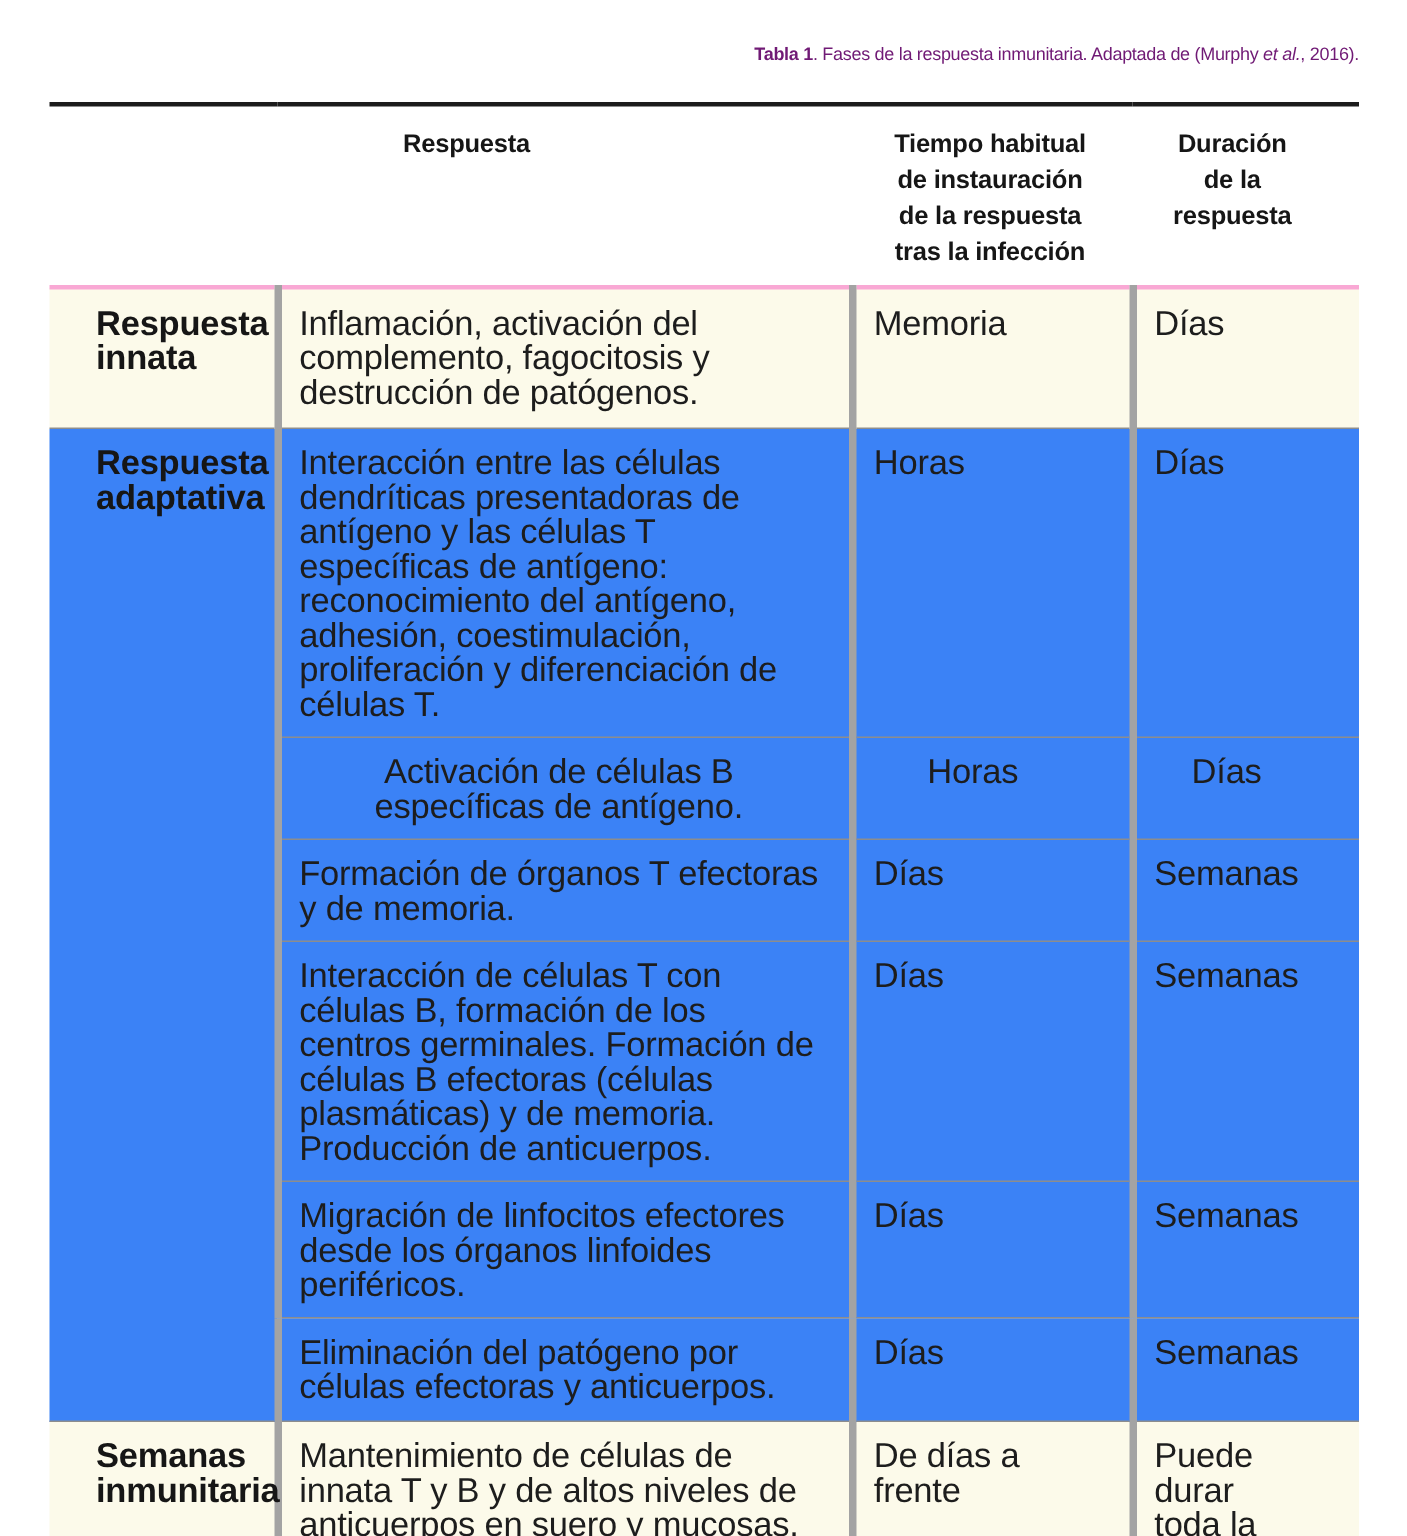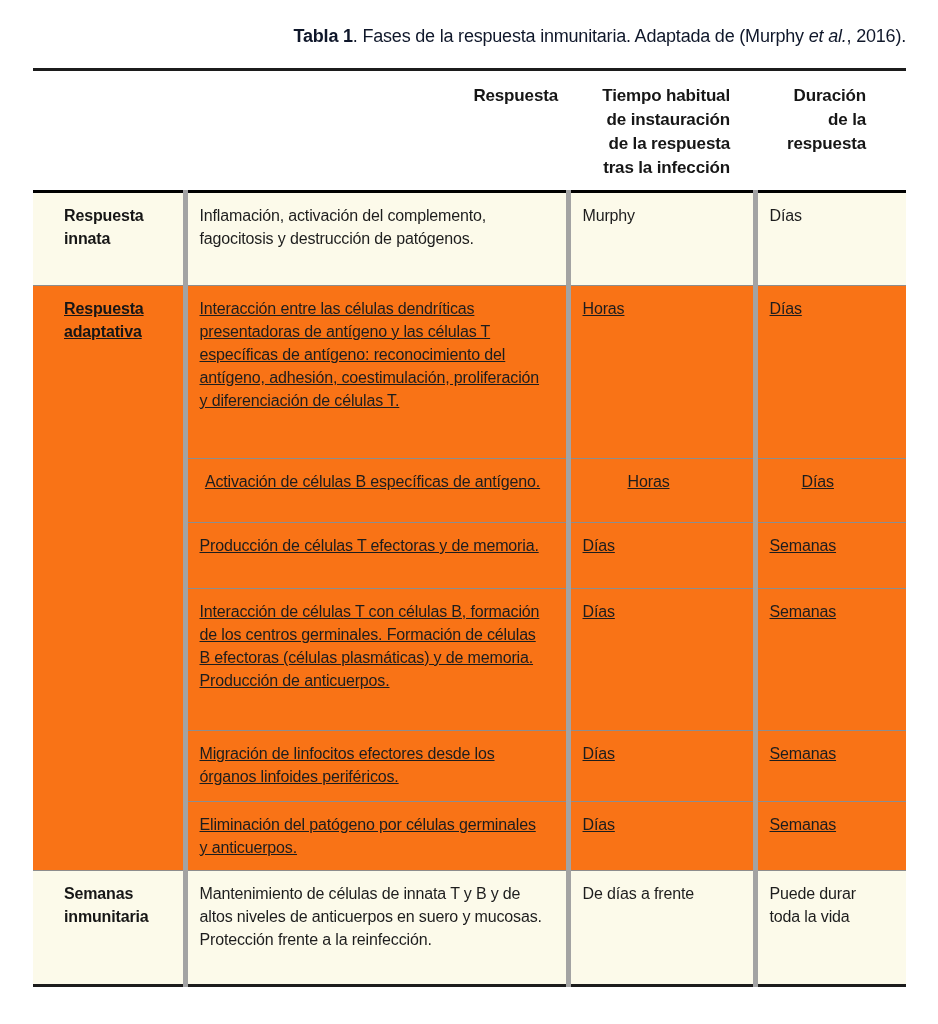--- a/index.html
+++ b/index.html
@@ -13,63 +13,63 @@
     width: 938px;
     height: 1024px;
     background: #ffffff;
     box-sizing: border-box;
     padding-top: 25px;
     overflow: hidden;
   }
   .caption {
     width: 906px;
     text-align: right;
-    font-size: 18px;
+    font-size: 12px;
     line-height: 22px;
     letter-spacing: -0.2px;
     margin: 0 0 21px 0;
-    color: #0f172a;
+    color: #701a75;
   }
   .caption .b { font-weight: bold; }
   .caption .i { font-style: italic; }
 
   table.immuno {
     border-collapse: collapse;
     table-layout: fixed;
     width: 873px;
     margin-left: 33px;
     letter-spacing: -0.15px;
   }
   td, th { box-sizing: border-box; }
 
   col.c1 { width: 152px; }
   col.c2 { width: 383px; }
   col.c3 { width: 187px; }
   col.c4 { width: 151px; }
 
   thead th {
     border-top: 3px solid #1c1c1c;
-    border-bottom: 3px solid #000000;
+    border-bottom: 3px solid #f9a8d4;
     background: #ffffff;
     vertical-align: top;
-    text-align: right;
+    text-align: center;
     font-size: 17px;
     font-weight: bold;
     line-height: 24px;
     height: 121px;
     padding: 13px 10px 10px 22px;
     color: #161616;
   }
   thead th.h-resp { padding-left: 31px; }
   thead th.h-time { padding-right: 25px; }
   thead th.h-dur  { padding-right: 40px; }
 
   tbody td {
     vertical-align: top;
-    font-size: 16px;
+    font-size: 23px;
     line-height: 23px;
     padding: 11px 16px 10px 12px;
     color: #1d1d1d;
     margin-left: 36px;
   }
   td.glabel {
     font-weight: bold;
     padding-left: 31px;
     padding-right: 8px;
     color: #161616;
@@ -82,21 +82,21 @@
   td.desc, td.time, td.dur { border-left: 5px solid #a3a3a3; }
 
   
   tr.sub td { border-top: 1px solid #8d8d8d; }
   
   tr.group-top td { border-top: 1px solid #8d8d8d; }
 
   tbody tr:last-child td { border-bottom: 3px solid #1c1c1c; }
 
   tr.bg-cream td { background: #fcfaea; }
-  tr.bg-green td { background: #f97316; text-decoration: underline; }
+  tr.bg-green td { background: #3b82f6; }
 
   tr.h-innata td { height: 94px; }
   tr.h-a1 td { height: 173px; }
   tr.h-a2 td { height: 64px; text-align: center; }
   tr.h-a3 td { height: 66px; }
   tr.h-a4 td { height: 142px; }
   tr.h-a5 td { height: 71px; }
   tr.h-a6 td { height: 69px; }
   tr.h-mem td { height: 115px; }
 </style>
@@ -119,52 +119,52 @@
         <th class="h-resp" colspan="2">Respuesta</th>
         <th class="h-time">Tiempo habitual de instauración de la respuesta tras la infección</th>
         <th class="h-dur">Duración de la respuesta</th>
       </tr>
     </thead>
     <tbody>
 
       <tr class="bg-cream h-innata">
         <td class="glabel">Respuesta innata</td>
         <td class="desc">Inflamación, activación del complemento, fagocitosis y destrucción de patógenos.</td>
-        <td class="time">Murphy</td>
+        <td class="time">Memoria</td>
         <td class="dur">Días</td>
       </tr>
 
       <tr class="bg-green group-top h-a1">
         <td class="glabel" rowspan="6">Respuesta adaptativa</td>
         <td class="desc">Interacción entre las células dendríticas presentadoras de antígeno y las células T específicas de antígeno: reconocimiento del antígeno, adhesión, coestimulación, proliferación y diferenciación de células T.</td>
         <td class="time">Horas</td>
         <td class="dur">Días</td>
       </tr>
       <tr class="bg-green sub h-a2">
         <td class="desc">Activación de células B específicas de antígeno.</td>
         <td class="time">Horas</td>
         <td class="dur">Días</td>
       </tr>
       <tr class="bg-green sub h-a3">
-        <td class="desc">Producción de células T efectoras y de memoria.</td>
+        <td class="desc">Formación de órganos T efectoras y de memoria.</td>
         <td class="time">Días</td>
         <td class="dur">Semanas</td>
       </tr>
       <tr class="bg-green sub h-a4">
         <td class="desc">Interacción de células T con células B, formación de los centros germinales. Formación de células B efectoras (células plasmáticas) y de memoria. Producción de anticuerpos.</td>
         <td class="time">Días</td>
         <td class="dur">Semanas</td>
       </tr>
       <tr class="bg-green sub h-a5">
         <td class="desc">Migración de linfocitos efectores desde los órganos linfoides periféricos.</td>
         <td class="time">Días</td>
         <td class="dur">Semanas</td>
       </tr>
       <tr class="bg-green sub h-a6">
-        <td class="desc">Eliminación del patógeno por células germinales y anticuerpos.</td>
+        <td class="desc">Eliminación del patógeno por células efectoras y anticuerpos.</td>
         <td class="time">Días</td>
         <td class="dur">Semanas</td>
       </tr>
 
       <tr class="bg-cream group-top h-mem">
         <td class="glabel">Semanas inmunitaria</td>
         <td class="desc">Mantenimiento de células de innata T y B y de altos niveles de anticuerpos en suero y mucosas. Protección frente a la reinfección.</td>
         <td class="time">De días a frente</td>
         <td class="dur">Puede durar toda la vida</td>
       </tr>

